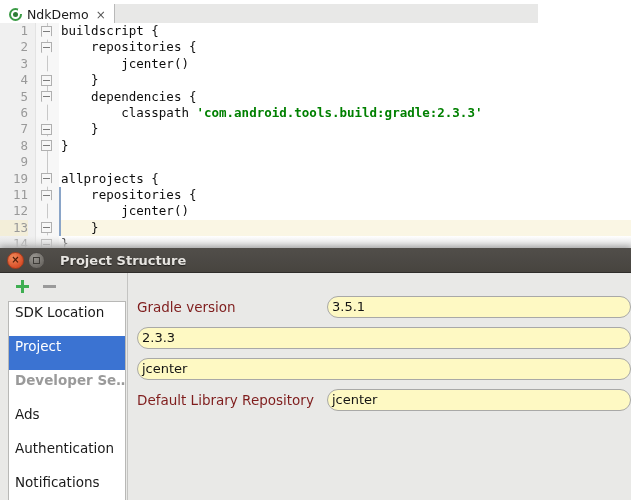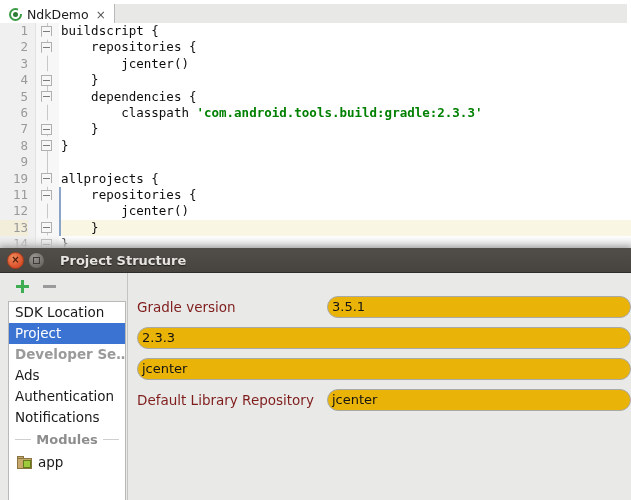--- a/index.html
+++ b/index.html
@@ -9,21 +9,21 @@
     font-family: "DejaVu Sans", sans-serif;
     background: #ffffff;
   }
   #root { position: relative; width: 631px; height: 500px; }
 
   
   .ide { position: absolute; inset: 0; background: #ffffff; }
 
   
   .tabbar {
-    position: absolute; left: 0; top: 4px; width: 627px; height: 22px;
+    position: absolute; left: 0; top: 4px; width: 538px; height: 22px;
     background: #e8e8e7;
     border-bottom: 1px solid #b4b4b4;
   }
   .tab {
     position: absolute; left: 0; top: 0; height: 22px;
     display: flex; align-items: center; gap: 5px;
     padding: 0 8px 0 9px;
     background: #ffffff;
     border-right: 1px solid #b9b9b9;
     border-bottom: 1px solid #ffffff;
@@ -174,21 +174,21 @@
   .ic-plus::before { left: 5px; top: 0; width: 3px; height: 13px; }
   .ic-plus::after  { left: 0; top: 5px; width: 13px; height: 3px; }
   .ic-minus { width: 13px; height: 3px; background: #9a9a9a; }
 
   .navlist {
     position: absolute; left: 8px; top: 28px; right: 1px; bottom: 0;
     background: #ffffff; border: 1px solid #b8b8b6; border-bottom: none;
     overflow: hidden;
   }
   .nav-item {
-    height: 21px; line-height: 21px; padding-left: 6px;
+    height: 34px; line-height: 21px; padding-left: 6px;
     font-size: 13.5px; color: #1a1a1a; white-space: nowrap;
     font-family: "DejaVu Sans", sans-serif;
   }
   .nav-item.selected { background: #3b73d2; color: #ffffff; }
   .nav-item.header { color: #9a9a9a; font-weight: bold; }
   .nav-sep {
     height: 22px; display: flex; align-items: center; gap: 5px;
     padding: 0 6px; color: #8d8d8d; font-size: 13px; font-weight: bold;
   }
   .nav-sep .rule { flex: 1 1 auto; height: 1px; background: #cfcfcf; }
@@ -216,21 +216,21 @@
     position: absolute; left: 129px; top: 0; right: 0; bottom: 0;
     background: #e9e9e7;
   }
   .form { position: absolute; left: 8px; top: 18px; right: 0; }
   .frow { display: flex; align-items: center; height: 31px; }
   .flabel {
     width: 190px; flex: 0 0 auto; font-size: 13.5px; color: #7f1d1d;
     white-space: nowrap; font-family: "DejaVu Sans", sans-serif;
   }
   .finput {
-    flex: 1 1 auto; height: 22px; background: #eab308;
+    flex: 1 1 auto; height: 22px; background: #fef9c3;
     border: 1px solid #a9a9a7; border-radius: 11px;
     font-size: 13px; color: #141414; padding: 6px 4px;
     display: flex; align-items: center;
     font-family: "DejaVu Sans", sans-serif;
     margin-right: 0;
   }
 </style>
 </head>
 <body>
 

